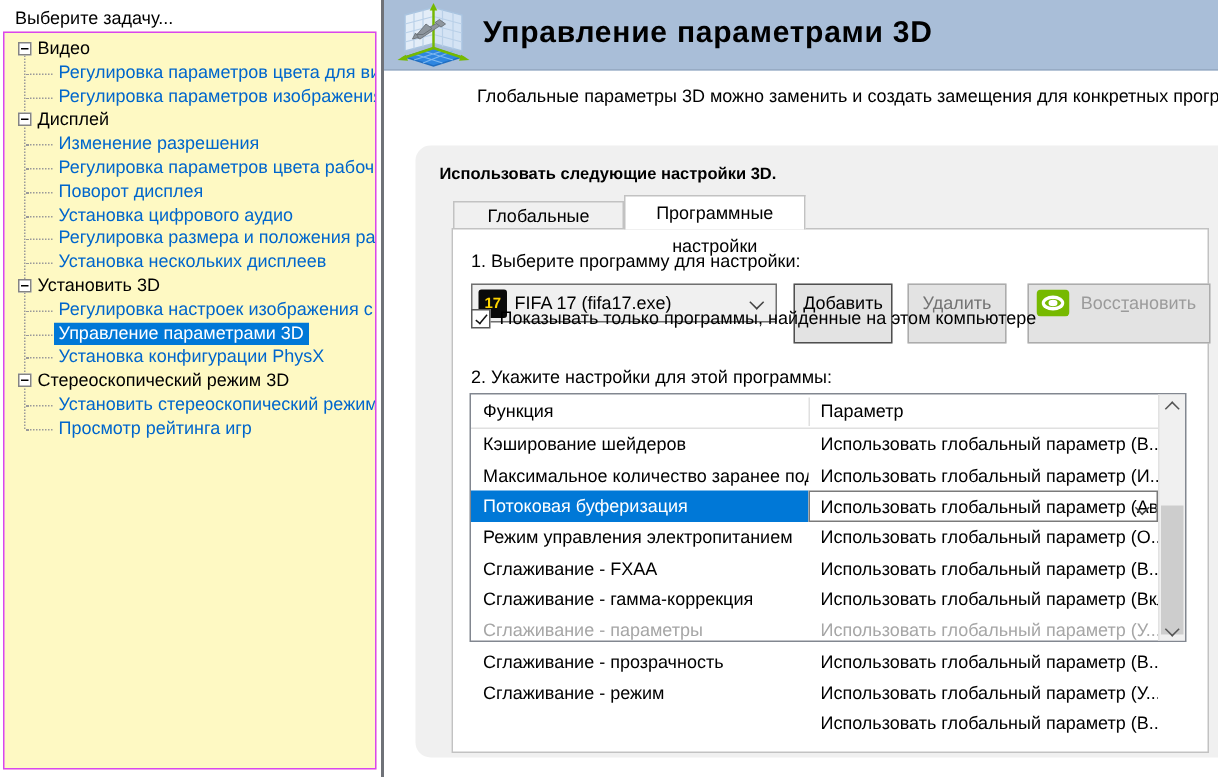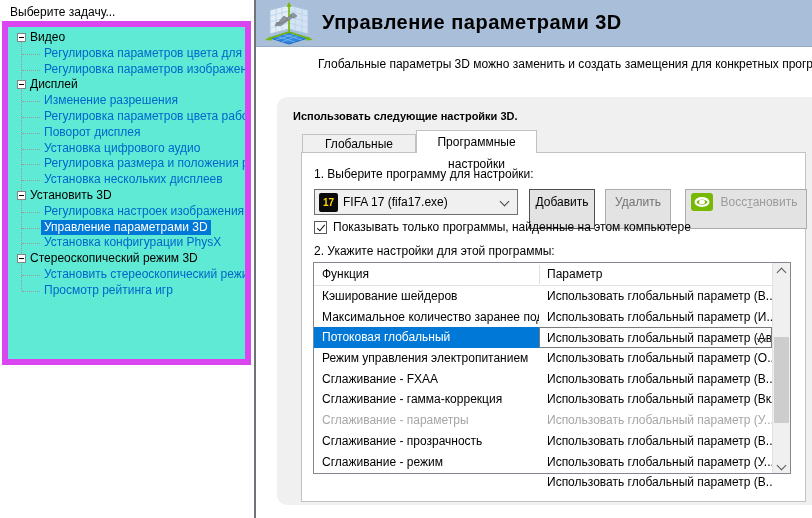--- a/index.html
+++ b/index.html
@@ -2,22 +2,22 @@
 <html><head>
 <meta charset="utf-8">
 <style>
   * { margin:0; padding:0; box-sizing:border-box; }
   html,body { width:812px; height:518px; overflow:hidden; background:#fff;
     font-family:"Liberation Sans","DejaVu Sans",sans-serif; font-size:12px; color:#000; }
 
   
   #sidebar { position:absolute; left:0; top:0; width:254px; height:518px; background:#fff; }
   .sidebar-title { position:absolute; left:10px; top:5px; font-size:12px; }
-  .tree-box { position:absolute; left:2px; top:21px; width:249px; height:344px;
-    border:6px solid #d946ef; background:#5eead4; overflow:hidden; }
+  .tree-box { position:absolute; left:2px; top:21px; width:249px; height:492px;
+    border:1px solid #d946ef; background:#fef9c3; overflow:hidden; }
   .tree-rows { position:absolute; left:0; top:3px; right:0; }
   .t-row { position:relative; height:15.8px; line-height:15.8px; white-space:nowrap; overflow:hidden; }
   .vline { position:absolute; left:13px; top:11px; height:253px; border-left:1px dotted #9a9a9a; }
   .expander { position:absolute; left:9px; top:3px; width:9px; height:9px; background:#fff;
     border:1px solid #848484; z-index:2; }
   .expander .minus { position:absolute; left:1px; top:3px; width:5px; height:1px; background:#000; }
   .t-root .lbl { margin-left:22px; color:#000; }
   .t-child .stub { position:absolute; left:14px; top:8px; width:18px; border-top:1px dotted #9a9a9a; }
   .t-child .lbl { display:inline-block; margin-left:33px; padding:0 3px; color:#0066cc; }
   .t-child.selected .lbl { background:#0078d7; color:#fff; }
@@ -61,29 +61,29 @@
 
   .btn { position:absolute; top:36px; height:40px; text-align:center; line-height:24px;
     background:#e3e3e3; border:1px solid #acacac; }
   .btn-add { left:227px; width:66px; border:1px solid #4f4f4f; }
   .btn-del { left:303px; width:66px; color:#737373; }
   .btn-restore { left:383px; width:122px; color:#9b9b9b; }
   .btn-restore .nv-logo { position:absolute; left:5px; top:3px; }
   .btn-restore .r-text { margin-left:26px; }
   .key-underline { text-decoration:underline; }
 
-  .chk-row { position:absolute; left:12px; top:67px; height:15px; }
+  .chk-row { position:absolute; left:12px; top:52px; height:15px; }
   .checkbox { position:absolute; left:0; top:1px; width:13px; height:13px; background:#fff;
     border:1px solid #5a5a5a; }
   .checkmark { position:absolute; left:3.5px; top:1px; width:4px; height:8px;
     border-right:1.6px solid #111; border-bottom:1.6px solid #111; transform:rotate(40deg); }
   .chk-label { margin-left:19px; white-space:nowrap; }
 
   
-  .settings-table { position:absolute; left:11px; top:109px; width:478px; height:212px;
+  .settings-table { position:absolute; left:11px; top:109px; width:478px; height:166px;
     border:1px solid #828790; background:#fff; }
   .tbl-header { position:absolute; left:0; top:0; right:18px; height:23px; border-bottom:1px solid #e0e0e0; }
   .tbl-header .h1 { position:absolute; left:8px; top:4px; }
   .tbl-header .h2 { position:absolute; left:233px; top:4px; }
   .col-div { position:absolute; left:225px; top:2px; height:19px; border-left:1px solid #e0e0e0; }
   .tbl-rows { position:absolute; left:0; top:23px; right:18px; bottom:0; }
   .s-row { position:relative; height:20.7px; line-height:20.7px; white-space:nowrap; }
   .s-row .c1 { position:absolute; left:0; top:0; width:225px; height:100%; padding-left:8px; overflow:hidden; }
   .s-row .c2 { position:absolute; left:225px; right:0; top:0; height:100%; padding-left:8px; overflow:hidden; }
   .s-row.disabled .c1, .s-row.disabled .c2 { color:#a6a6a6; }
@@ -270,21 +270,21 @@
         <div class="tbl-rows">
           <div class="s-row">
             <span class="c1">Кэширование шейдеров</span>
             <span class="c2">Использовать глобальный параметр (В...</span>
           </div>
           <div class="s-row">
             <span class="c1">Максимальное количество заранее под...</span>
             <span class="c2">Использовать глобальный параметр (И...</span>
           </div>
           <div class="s-row selected">
-            <span class="c1">Потоковая глобальный</span>
+            <span class="c1">Потоковая буферизация</span>
             <span class="c2"><span>Использовать глобальный параметр (Ав</span><span class="cell-chev chev chev-down"></span></span>
           </div>
           <div class="s-row">
             <span class="c1">Режим управления электропитанием</span>
             <span class="c2">Использовать глобальный параметр (О...</span>
           </div>
           <div class="s-row">
             <span class="c1">Сглаживание - FXAA</span>
             <span class="c2">Использовать глобальный параметр (В...</span>
           </div>

